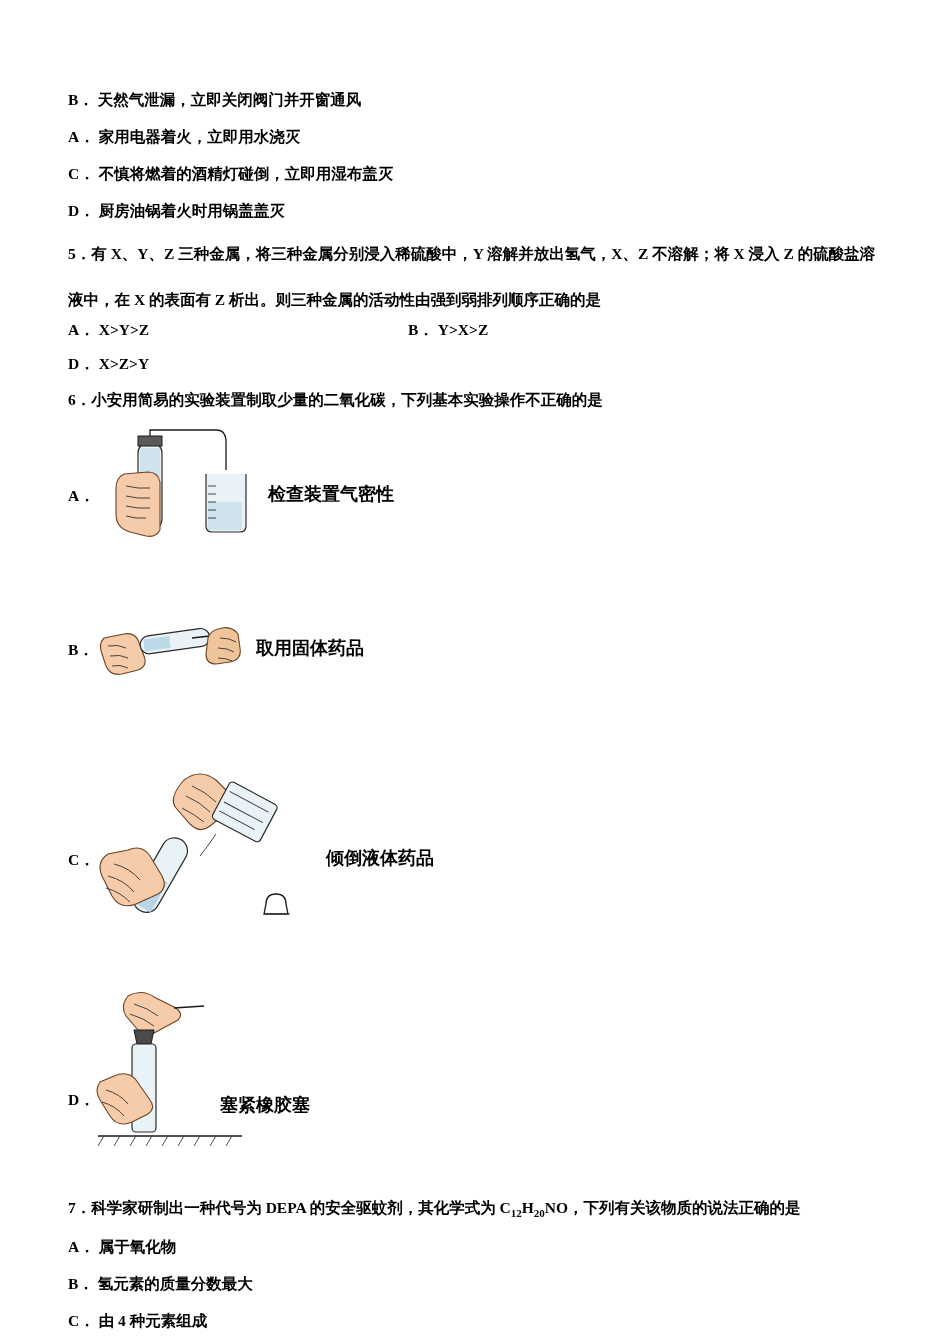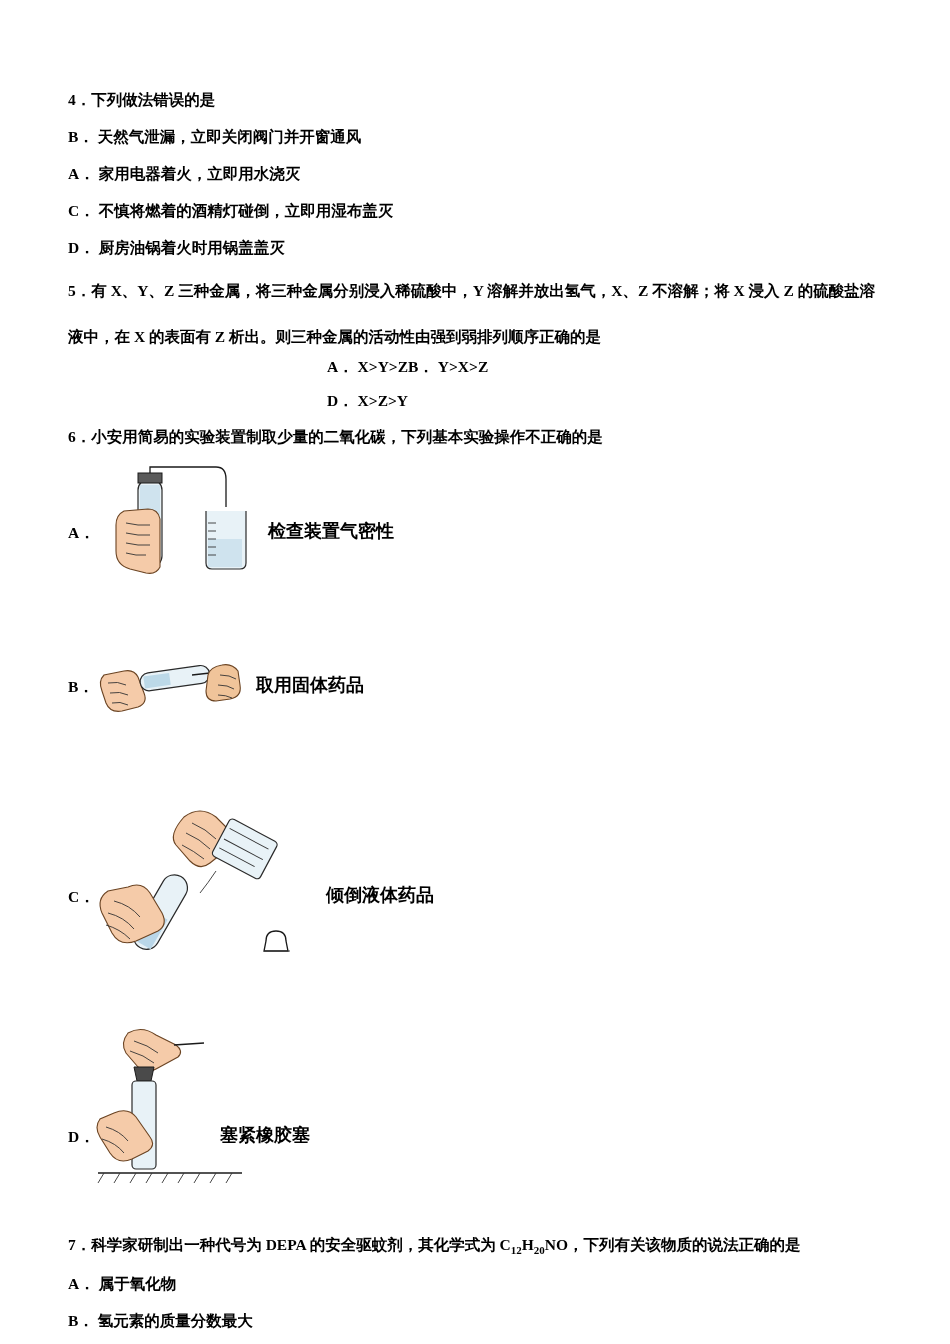--- a/index.html
+++ b/index.html
@@ -51,21 +51,21 @@
     margin-right: 4px;
   }
   .two-col {
     display: flex;
     margin: 0 0 13px 0;
   }
   .two-col .col {
     font-size: 15.5px;
     font-weight: bold;
   }
-  .two-col .col:first-child { width: 340px; text-align: right; }
+  .two-col .col:first-child { width: 340px; }
   sub { font-size: 11px; }
 
   
   .fig-row {
     position: relative;
     margin-bottom: 4px;
   }
   .fig-letter {
     position: absolute;
     left: 0;
@@ -88,23 +88,20 @@
   .lineblk { fill: none; stroke: #1a1a1a; stroke-width: 1.3; }
   .thin { fill: none; stroke: #333; stroke-width: 0.9; }
 </style>
 </head>
 <body>
 
 <div class="page">
   <div class="content">
 
     <div>
-      <p class="q-line">
-        <span>4</span><span>．下列做法错误的是</span>
-      </p>
       <p class="opt">
         <span class="opt-label">B．</span><span>天然气泄漏，立即关闭阀门并开窗通风</span>
       </p>
       <p class="opt">
         <span class="opt-label">A．</span><span>家用电器着火，立即用水浇灭</span>
       </p>
       <p class="opt">
         <span class="opt-label">C．</span><span>不慎将燃着的酒精灯碰倒，立即用湿布盖灭</span>
       </p>
       <p class="opt">
@@ -224,21 +221,21 @@
 
             <rect class="glass" x="38" y="58" width="24" height="88" rx="4"></rect>
 
             <path class="skin" d="M6 96 q-6 8 0 18 l10 16 q8 12 22 6 l16 -8 q8 -6 2 -14 l-14 -20 q-8 -10 -22 -4 z"></path>
             <path class="thin" d="M12 104 q14 4 22 14 M8 116 q14 4 22 14"></path>
 
             <path class="lineblk" d="M4 150 L148 150"></path>
             <path class="thin" d="M10 150 l-6 10 M26 150 l-6 10 M42 150 l-6 10 M58 150 l-6 10 M74 150 l-6 10 M90 150 l-6 10 M106 150 l-6 10 M122 150 l-6 10 M138 150 l-6 10"></path>
           </svg>
         </div>
-        <span class="fig-caption" style="left:152px; top:100px;">塞紧橡胶塞</span>
+        <span class="fig-caption" style="left:152px; top:107px;">塞紧橡胶塞</span>
       </div>
     </div>
 
     <div style="margin-top:30px">
       <p class="q-line">
         <span>7</span><span>．科学家研制出一种代号为 DEPA 的安全驱蚊剂，其化学式为 C</span><sub>12</sub><span>H</span><sub>20</sub><span>NO，下列有关该物质的说法正确的是</span>
       </p>
       <p class="opt">
         <span class="opt-label">A．</span><span>属于氧化物</span>
       </p>

